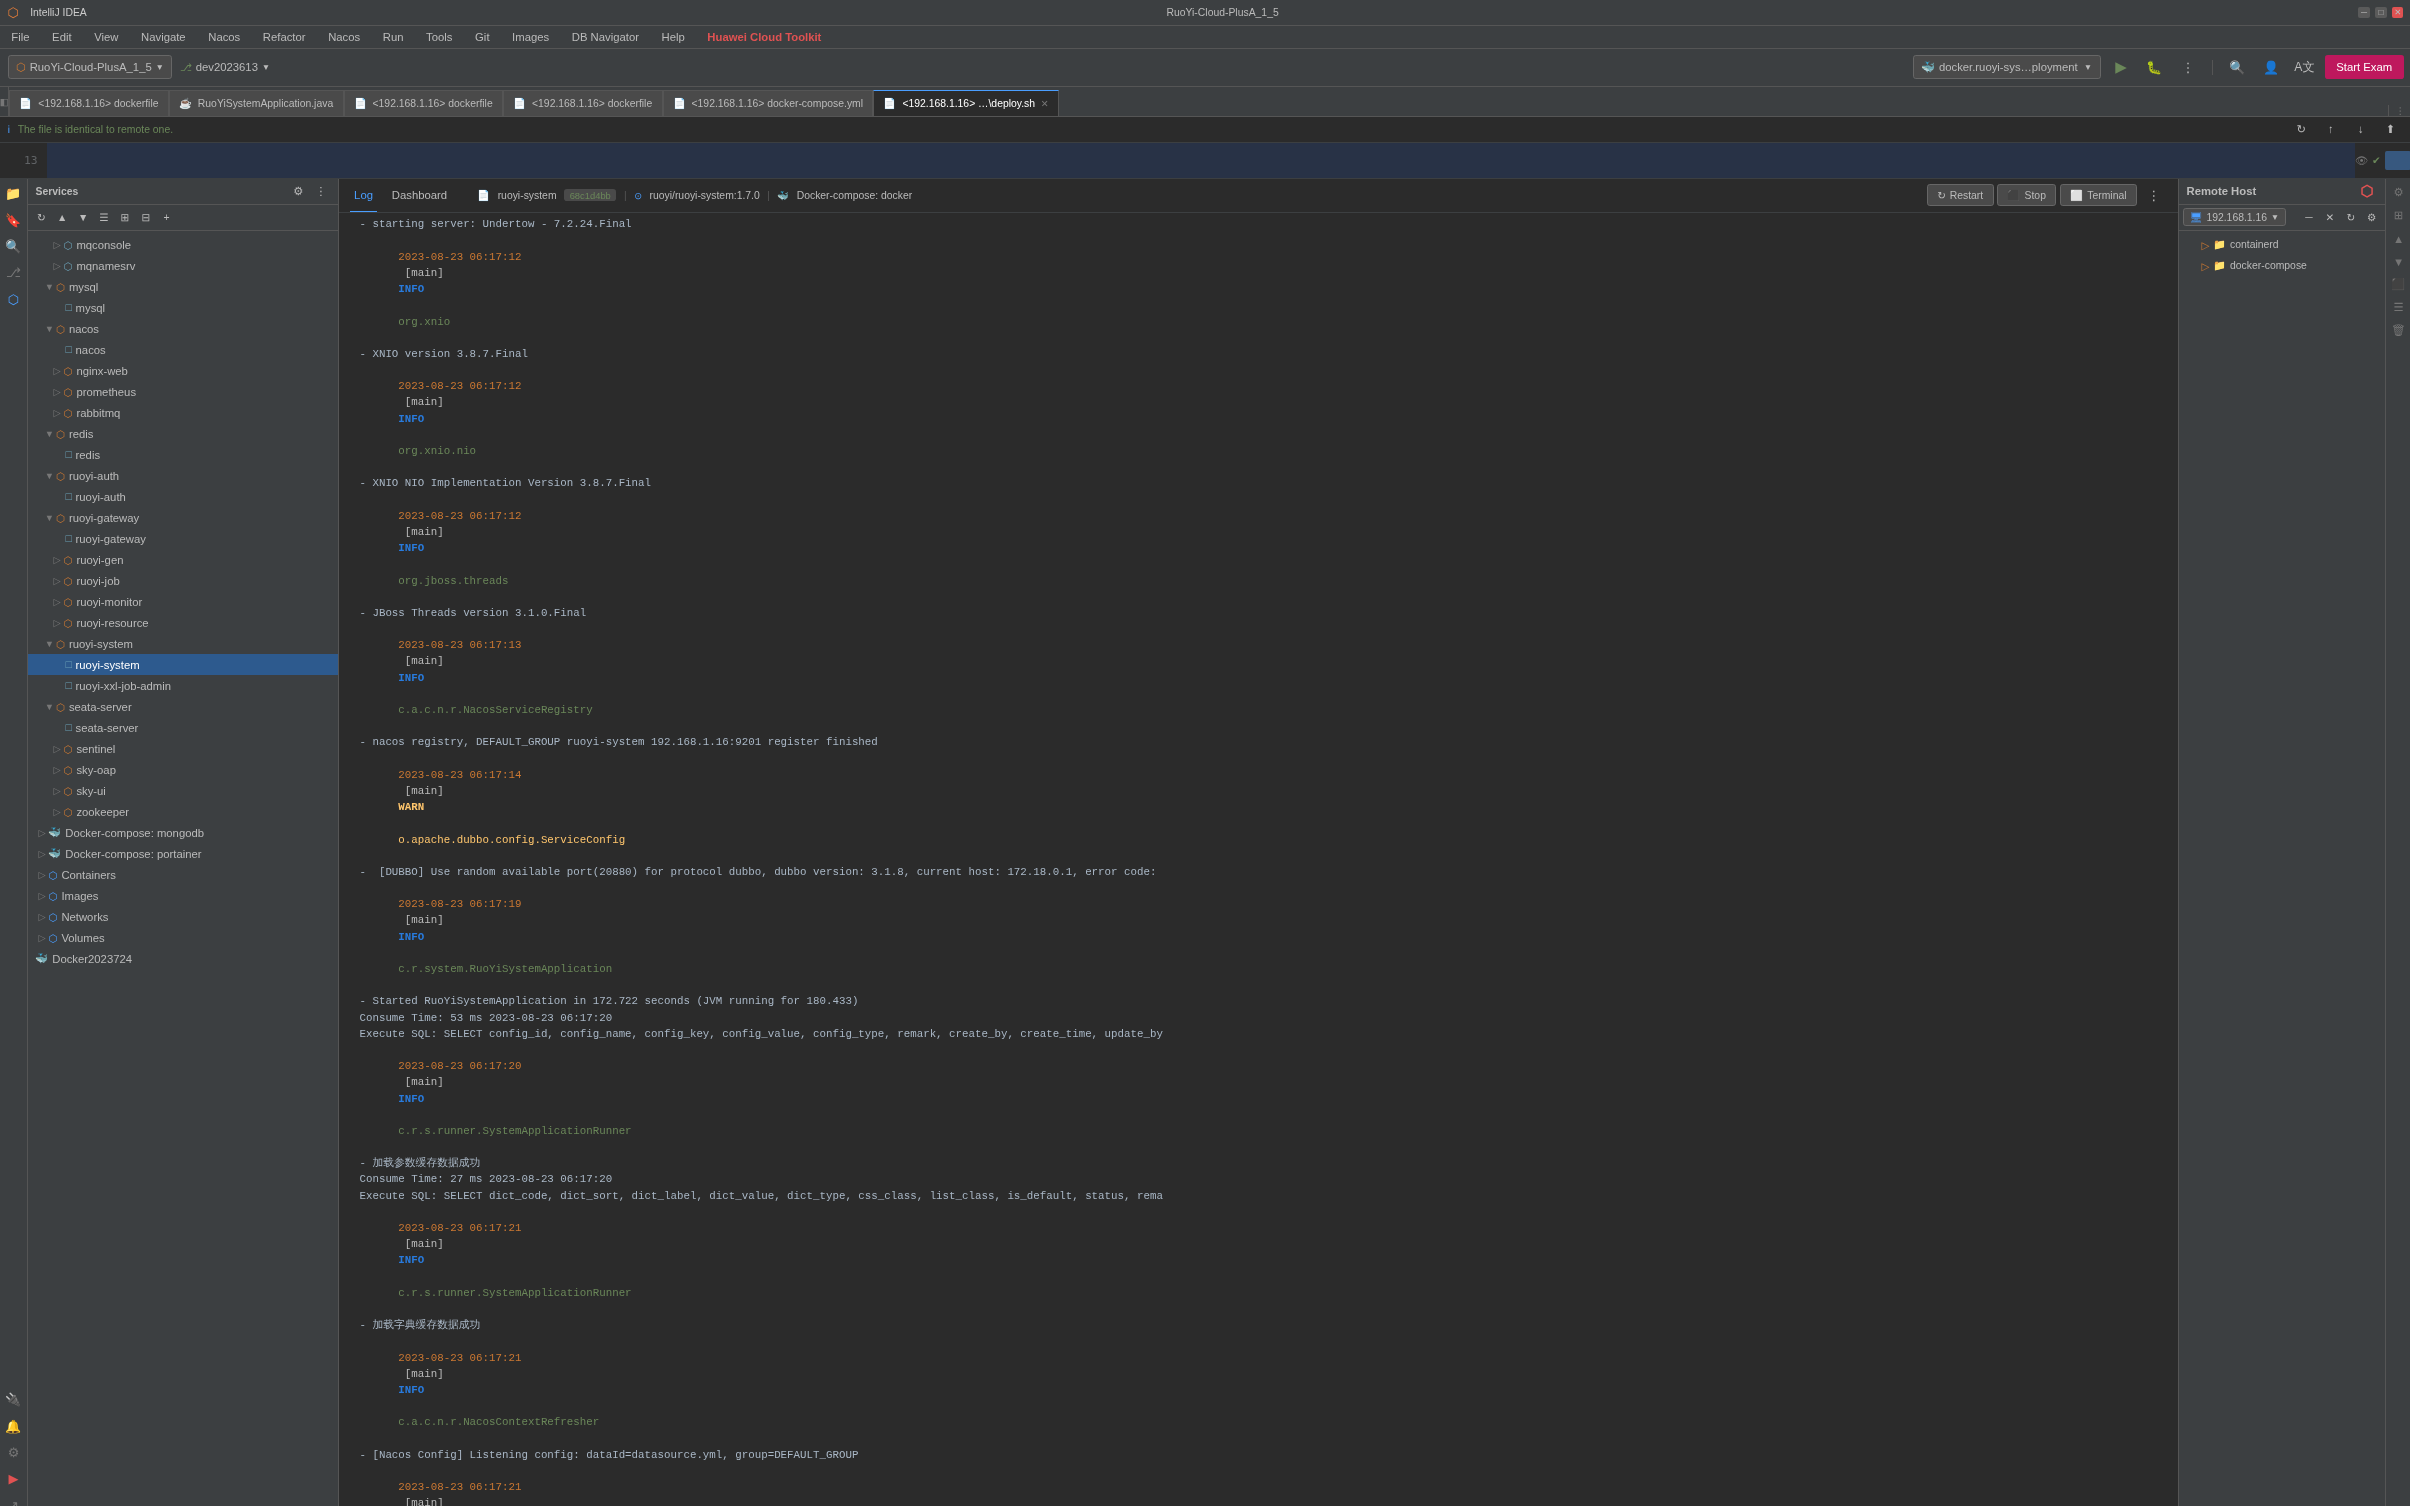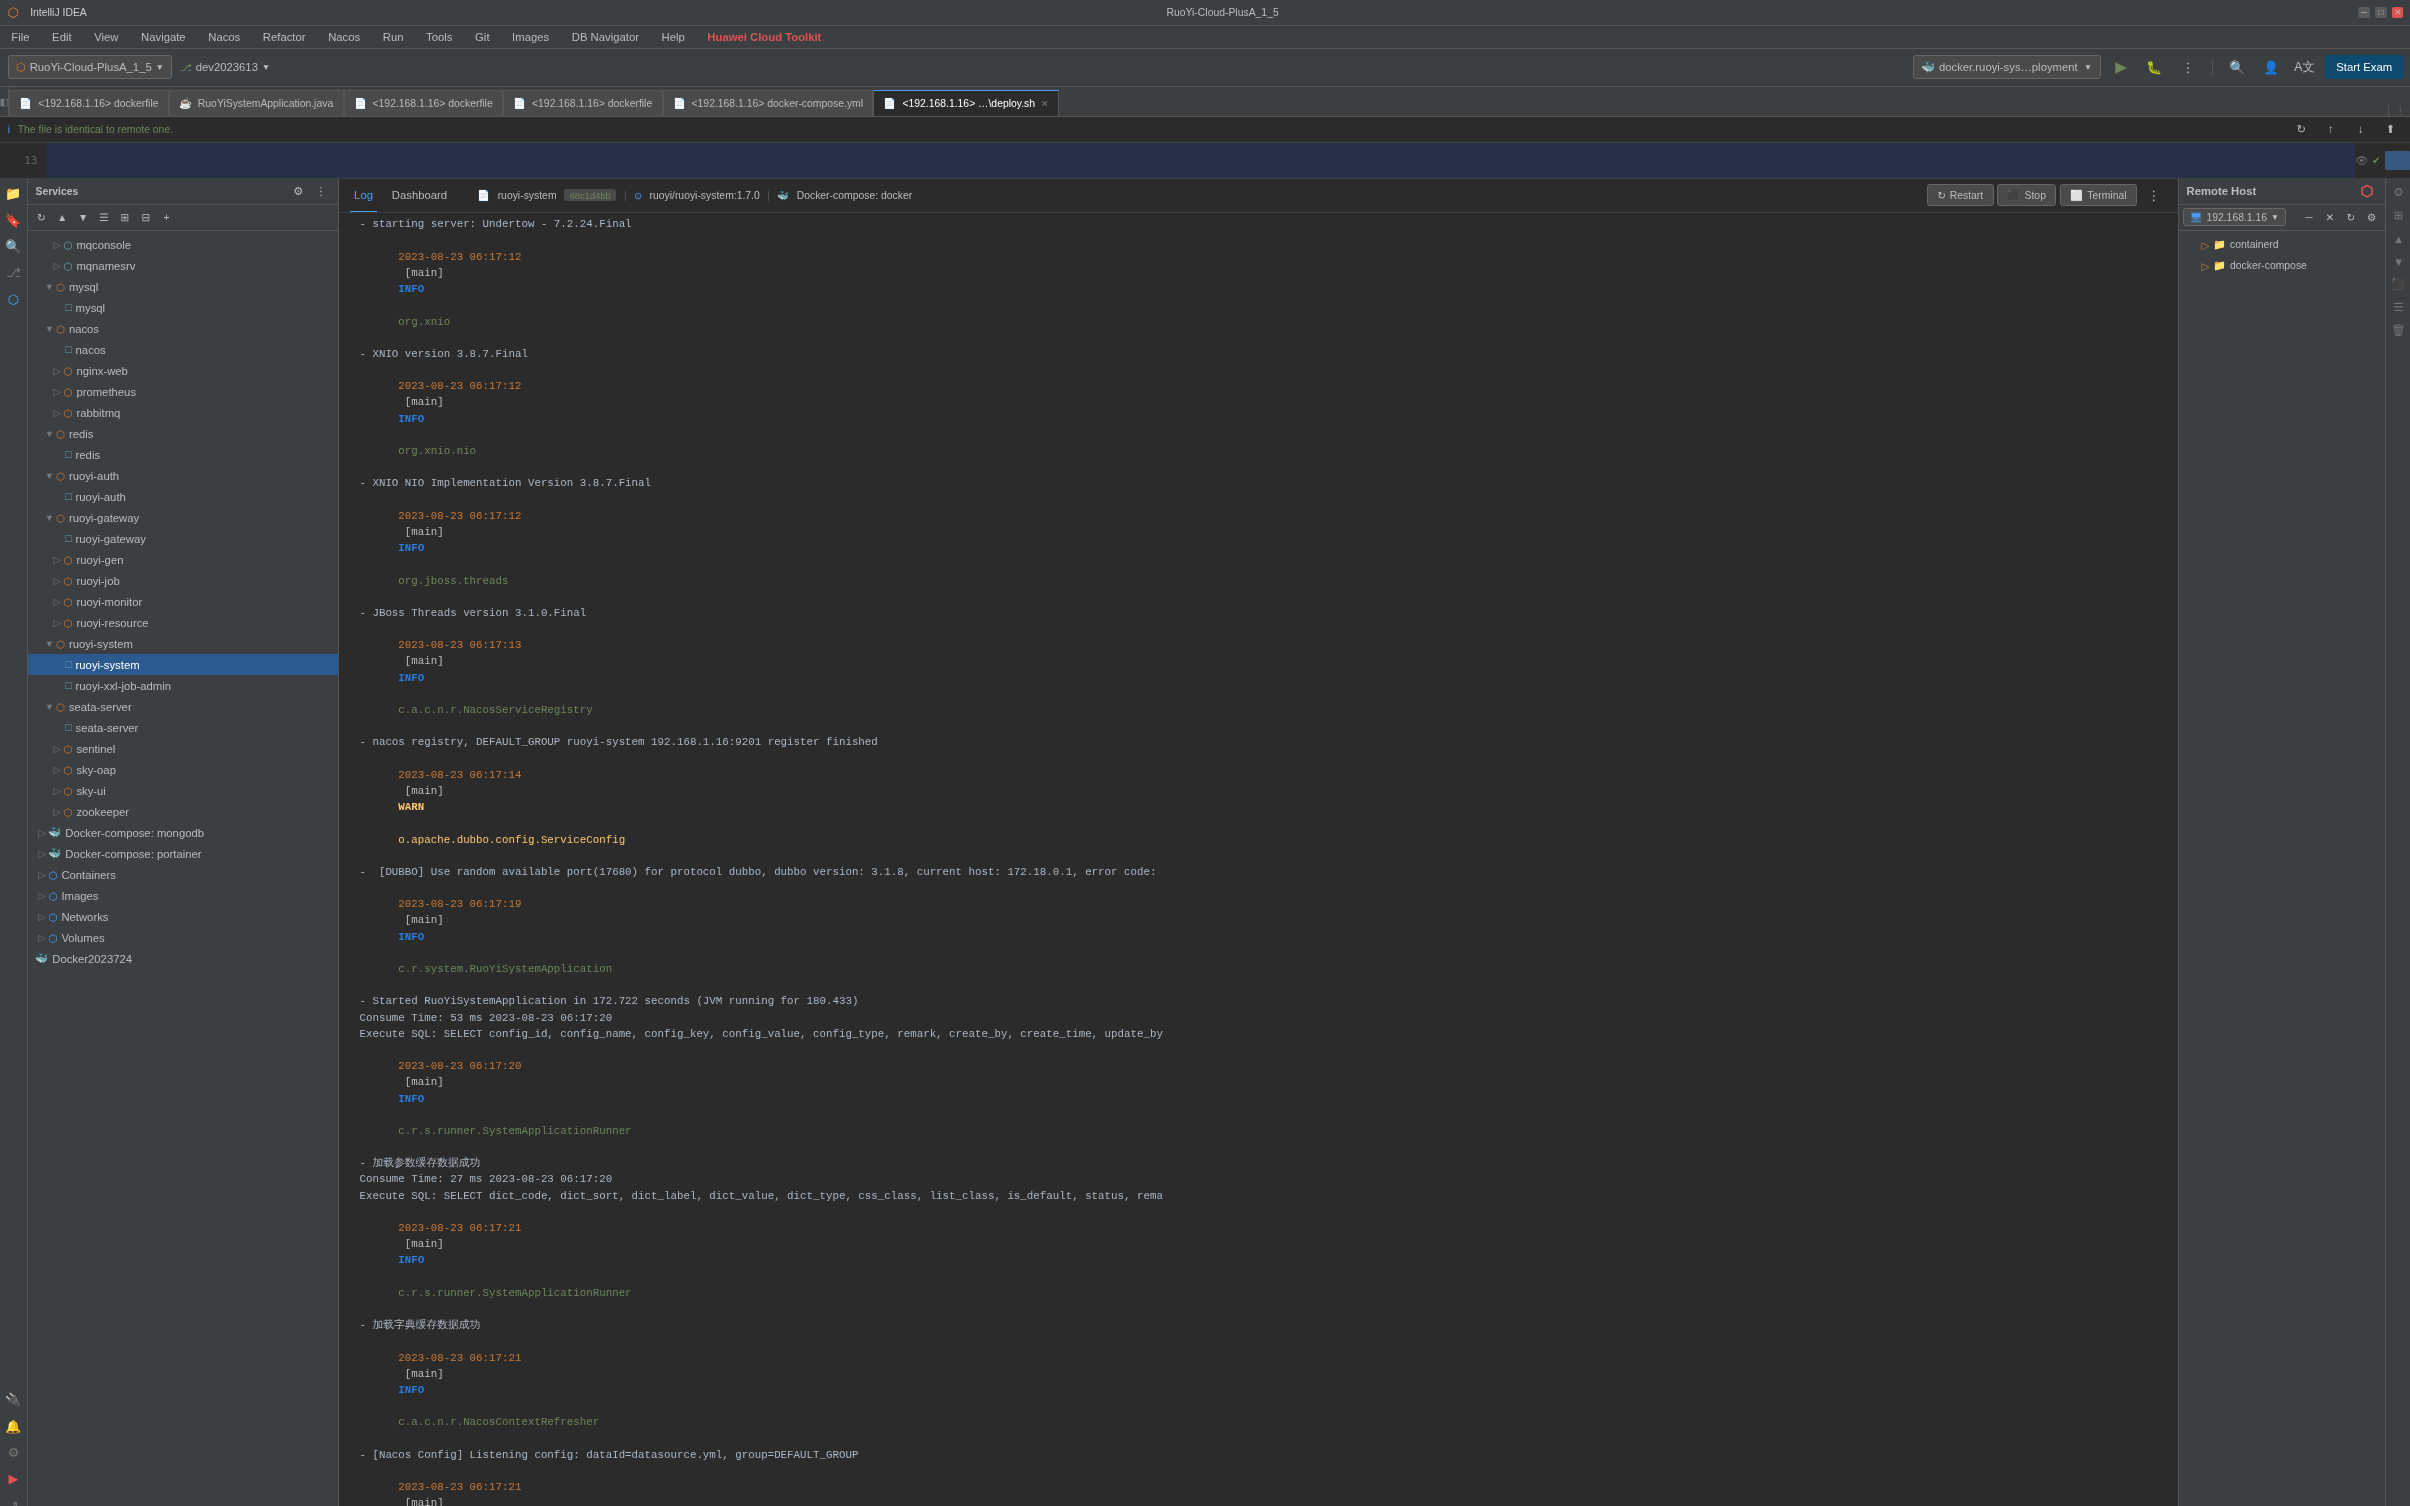--- a/index.html
+++ b/index.html
@@ -13,21 +13,21 @@
     .title-btn { width: 11.3px; height: 11.3px; border-radius: 1.9px; background: #5a5a5a; cursor: pointer; display: flex; align-items: center; justify-content: center; font-size: 8.5px; color: #bbb; }
     .menu-bar { height: 22.6px; background: #3c3f41; display: flex; align-items: center; padding: 0 7.5px; border-bottom: 0.9px solid #555; gap: 15px; }
     .menu-item { font-size: 11.3px; color: #bbb; cursor: pointer; padding: 0 3.8px; }
     
     
     .top-toolbar { height: 38px; background: #3c3f41; display: flex; align-items: center; padding: 0 7.5px; border-bottom: 0.9px solid #555; gap: 7.5px; }
     .project-selector { background: #4a4a4a; border: 0.9px solid #666; color: #bbb; font-size: 11.3px; padding: 1.9px 7.5px; border-radius: 2.8px; height: 24.5px; display: flex; align-items: center; gap: 3.8px; cursor: pointer; }
     .toolbar-spacer { flex: 1; }
     .run-config { background: #4a4a4a; border: 0.9px solid #666; color: #bbb; font-size: 11.3px; padding: 1.9px 7.5px; border-radius: 2.8px; height: 24.5px; display: flex; align-items: center; gap: 3.8px; cursor: pointer; min-width: 188px; }
     .toolbar-btn { width: 26px; height: 26px; background: transparent; border: none; color: #bbb; cursor: pointer; display: flex; align-items: center; justify-content: center; font-size: 13px; border-radius: 2.8px; }
-    .start-exam-btn { background: #0c4a6e; color: white; border: none; border-radius: 2.8px; padding: 3.8px 11.3px; font-size: 11.3px; cursor: pointer; height: 24.5px; }
+    .start-exam-btn { background: #be185d; color: white; border: none; border-radius: 2.8px; padding: 3.8px 11.3px; font-size: 11.3px; cursor: pointer; height: 24.5px; }
     
     
     .tabs-bar { height: 30px; background: #3c3f41; display: flex; align-items: flex-end; padding: 0 0; border-bottom: 0.9px solid #555; overflow: hidden; }
     .file-tab { height: 26px; background: #4a4a4a; border: 0.9px solid #555; border-bottom: none; padding: 0 9.4px; display: flex; align-items: center; gap: 5.6px; font-size: 10.4px; color: #bbb; cursor: pointer; white-space: nowrap; min-width: 113px; }
     .file-tab.active { background: #2b2b2b; color: #fff; border-top: 1.9px solid #4a9eff; }
     .file-tab .close-tab { font-size: 9.4px; color: #777; cursor: pointer; }
     .tab-icon { font-size: 10.4px; }
     
     
     .info-bar { height: 26px; background: #2b2b2b; display: flex; align-items: center; padding: 0 7.5px; border-bottom: 0.9px solid #3c3f41; font-size: 10.4px; color: #6a8759; gap: 7.5px; }
@@ -552,21 +552,21 @@
       </div>
       <div class="log-line" style="color:#a9b7c6;">  - nacos registry, DEFAULT_GROUP ruoyi-system 192.168.1.16:9201 register finished</div>
 
       <div class="log-line">
         <span class="log-date">2023-08-23 06:17:14</span>
         <span class="log-info"> [main] </span>
         <span class="log-warn">WARN</span>
         <span>  </span>
         <span class="log-class-dubbo">o.apache.dubbo.config.ServiceConfig</span>
       </div>
-      <div class="log-line" style="color:#a9b7c6;">  -  [DUBBO] Use random available port(17680) for protocol dubbo, dubbo version: 3.1.8, current host: 172.18.0.1, error code:</div>
+      <div class="log-line" style="color:#a9b7c6;">  -  [DUBBO] Use random available port(20880) for protocol dubbo, dubbo version: 3.1.8, current host: 172.18.0.1, error code:</div>
 
       <div class="log-line">
         <span class="log-date">2023-08-23 06:17:19</span>
         <span class="log-info"> [main] </span>
         <span class="log-info-tag">INFO</span>
         <span>  </span>
         <span class="log-class-ruoyi">c.r.system.RuoYiSystemApplication</span>
       </div>
       <div class="log-line" style="color:#a9b7c6;">  - Started RuoYiSystemApplication in 172.722 seconds (JVM running for 180.433)</div>
       <div class="log-line" style="color:#a9b7c6;">  Consume Time: 53 ms 2023-08-23 06:17:20</div>

